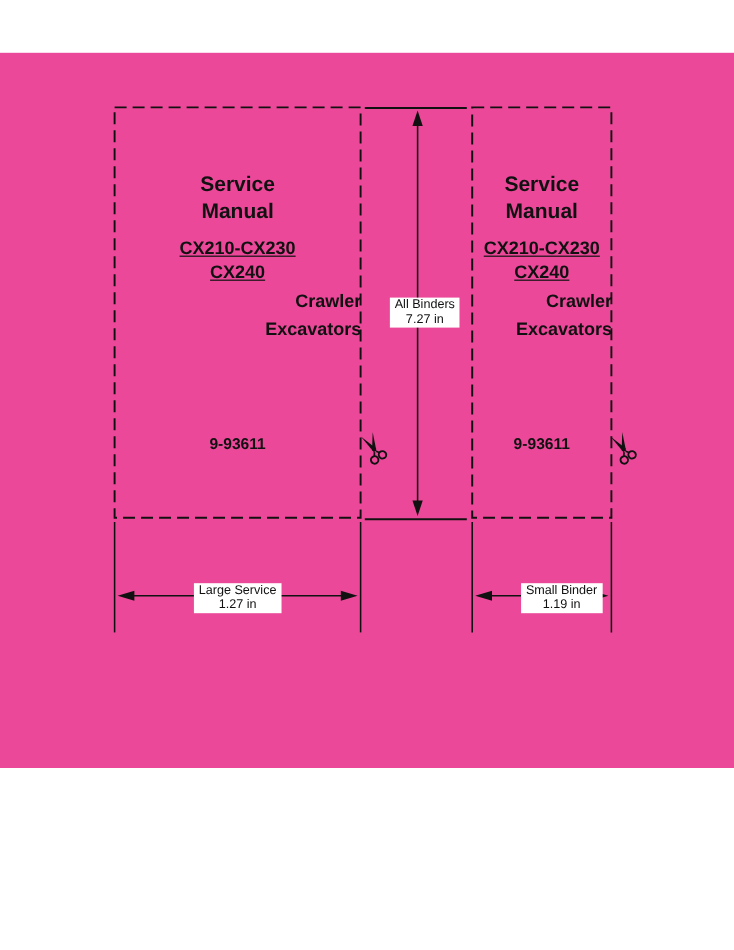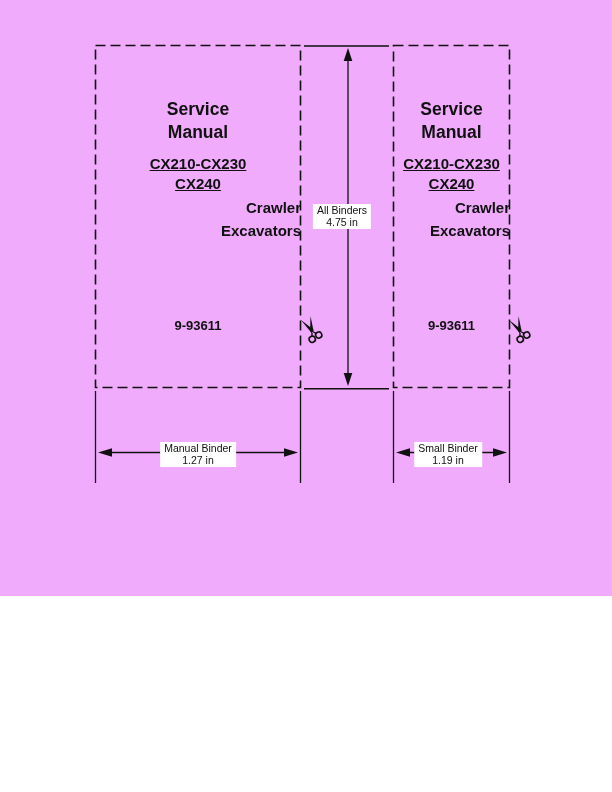--- a/index.html
+++ b/index.html
@@ -3,22 +3,23 @@
 <meta charset="utf-8">
 <style>
   html,body{margin:0;padding:0;}
   body{
     font-family:"Liberation Sans", sans-serif;
     background:#ffffff;
   }
   .page{
     position:relative;
     width:612px;height:596px;
-    background:#f0abfc;
+    background:#ec4899;
     overflow:hidden;
+    margin-top:44px;
   }
   .art{
     position:absolute;left:0;top:0;width:612px;height:792px;
   }
   .txt{
     position:absolute;
     color:#111111;
     text-align:center;
     white-space:nowrap;
   }
@@ -130,28 +131,28 @@
   <div class="txt panel-block t-model" style="left:393px;top:154px;width:117px;">
     <div>CX210-CX230</div>
     <div>CX240</div>
   </div>
   <div class="txt panel-block t-product" style="left:393px;top:197px;width:117px;">
     <div>Crawler</div>
     <div>Excavators</div>
   </div>
   <div class="txt panel-block t-part" style="left:393px;top:318px;width:117px;">9-93611</div>
 
-  <div class="txt dim-label" style="left:342px;top:204px;">
+  <div class="txt dim-label" style="left:354px;top:204px;">
     <div>All Binders</div>
-    <div>4.75 in</div>
+    <div>7.27 in</div>
   </div>
 
   <div class="txt dim-label" style="left:198px;top:442px;">
-    <div>Manual Binder</div>
+    <div>Large Service</div>
     <div>1.27 in</div>
   </div>
 
-  <div class="txt dim-label" style="left:448px;top:442px;">
+  <div class="txt dim-label" style="left:468px;top:442px;">
     <div>Small Binder</div>
     <div>1.19 in</div>
   </div>
 
 </div>
 
 </body></html>

